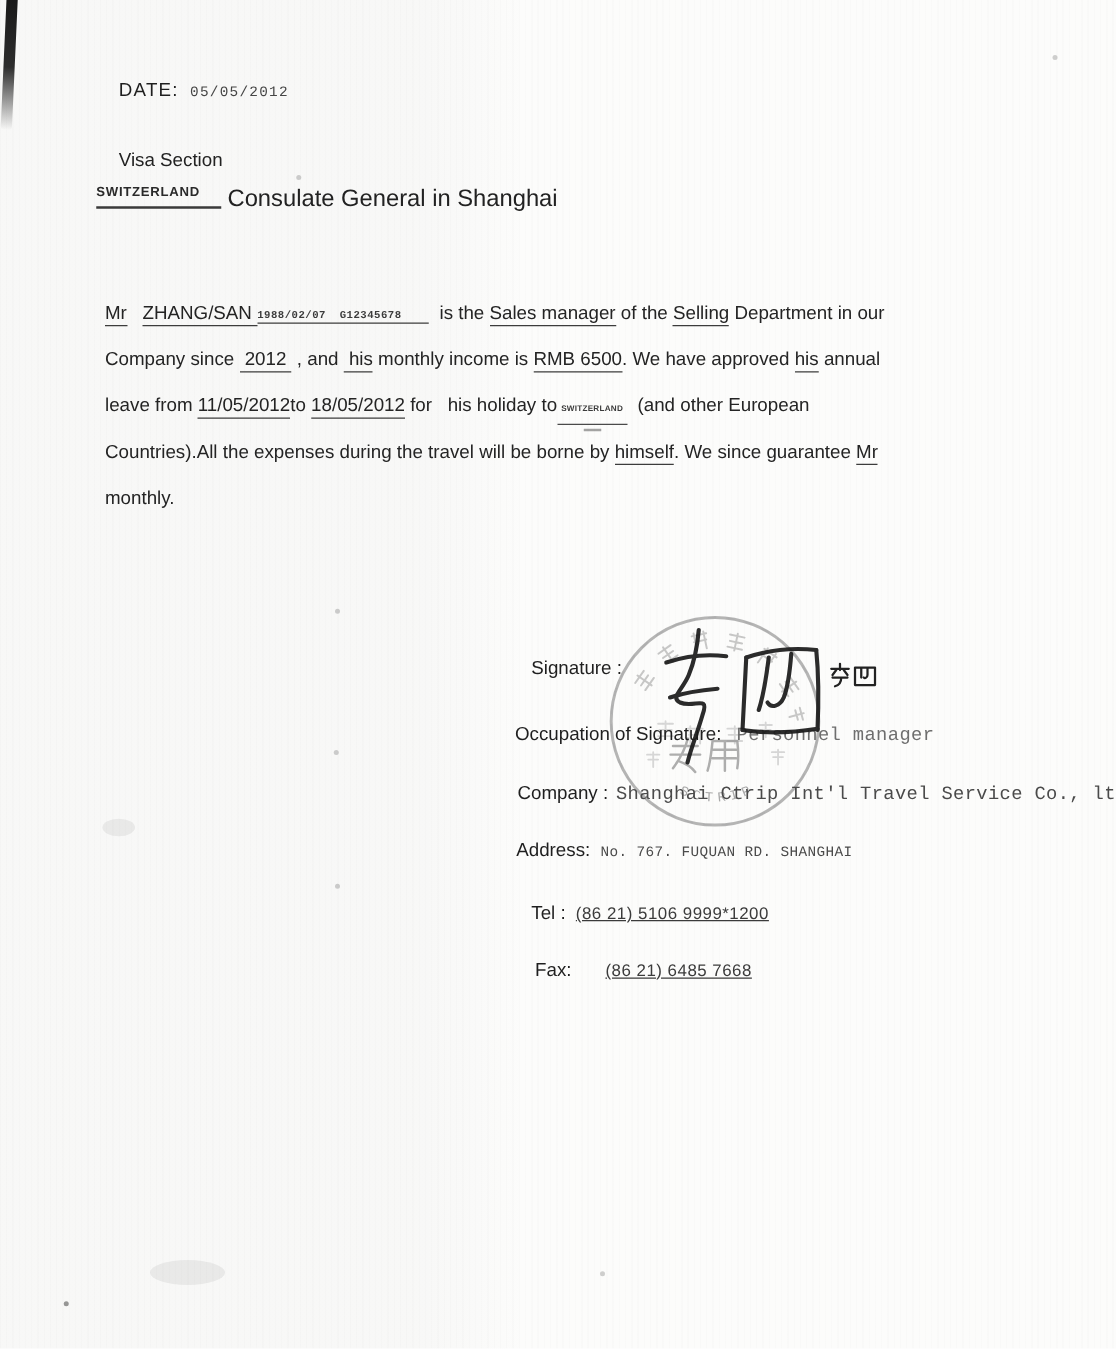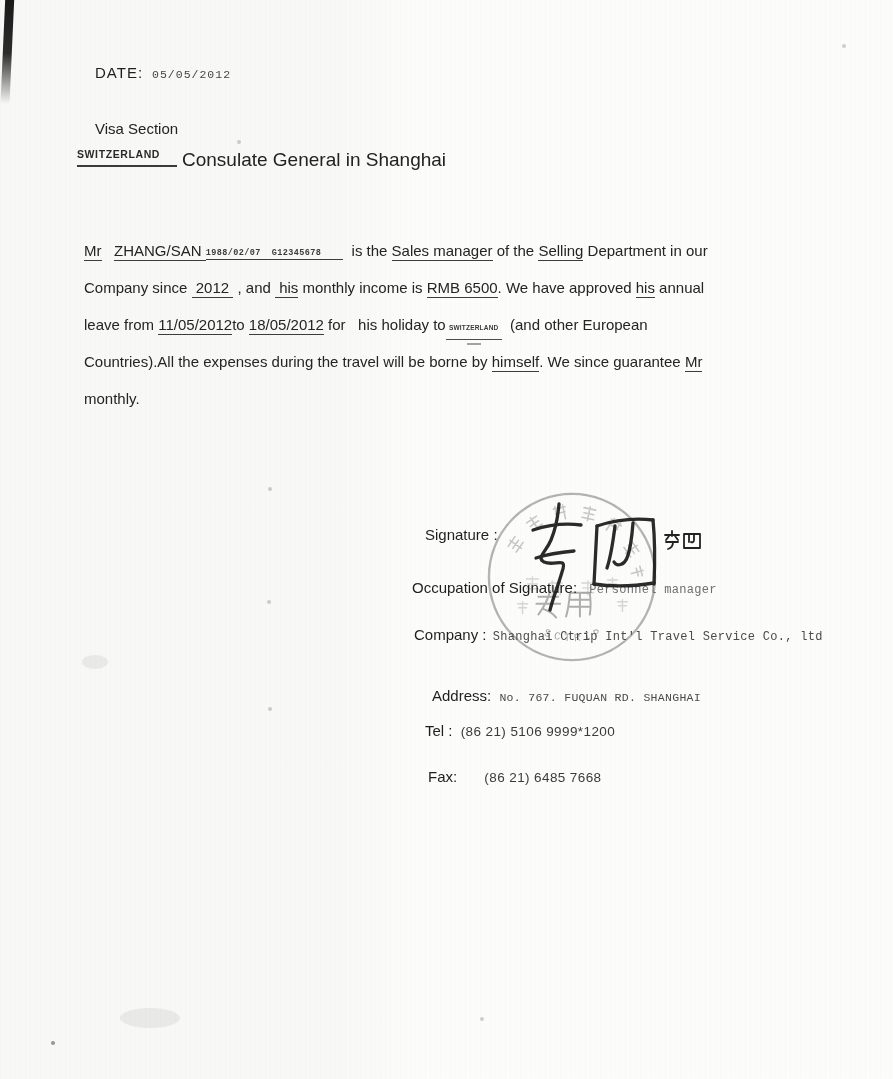--- a/index.html
+++ b/index.html
@@ -54,23 +54,23 @@
     display:inline-block;width:56px;height:15px;line-height:7px;text-align:center;
     border-bottom:1.6px solid #4a4a4a;vertical-align:baseline;
     font-size:6.5px;font-weight:bold;letter-spacing:.2px;color:#3a3a3a;position:relative;
   }
   .blank-fill::after{
     content:"";position:absolute;left:38%;bottom:-6px;width:14px;border-bottom:2px solid rgba(90,90,90,.55);
   }
 
   
   .sig-row{font-size:15px;color:#1f1f1f;z-index:2;}
-  .mono-val{font-family:"Liberation Mono",monospace;font-size:12px;color:#4a4a4a;letter-spacing:.3px;}
+  .mono-val{font-family:"Liberation Mono",monospace;font-size:15px;color:#4a4a4a;letter-spacing:.3px;}
   .mono-val.faint{color:#6e6e6e;}
-  .sans-val{font-size:13.5px;color:#3b3b3b;letter-spacing:.4px;}
+  .sans-val{font-size:13.5px;color:#3b3b3b;letter-spacing:.4px;text-decoration:underline;}
   .stamp-svg{left:483px;top:488px;z-index:1;filter:blur(.3px);}
   .handwriting-svg{left:515px;top:492px;z-index:3;}
   .typedname-svg{left:663px;top:528px;z-index:2;}
 </style>
 </head>
 <body>
 
 <div class="page">
 
   <div class="abs edge-artifact"></div>
@@ -194,21 +194,21 @@
   <div class="abs sig-row" style="left:412px;top:579px;">
     <span>Occupation of Signature:</span>
     <span class="mono-val faint" style="margin-left:8px;">Personnel manager</span>
   </div>
 
   <div class="abs sig-row" style="left:414px;top:626px;">
     <span>Company :</span>
     <span class="mono-val" style="margin-left:2px;">Shanghai Ctrip Int'l Travel Service Co., ltd</span>
   </div>
 
-  <div class="abs sig-row" style="left:432px;top:672px;margin-top:15px;">
+  <div class="abs sig-row" style="left:413px;top:672px;">
     <span>Address:</span>
     <span class="mono-val" style="font-size:11.5px;margin-left:4px;">No. 767. FUQUAN RD. SHANGHAI</span>
   </div>
 
   <div class="abs sig-row" style="left:425px;top:722px;">
     <span>Tel :</span>
     <span class="sans-val" style="margin-left:4px;">(86 21) 5106 9999*1200</span>
   </div>
 
   <div class="abs sig-row" style="left:428px;top:768px;">

